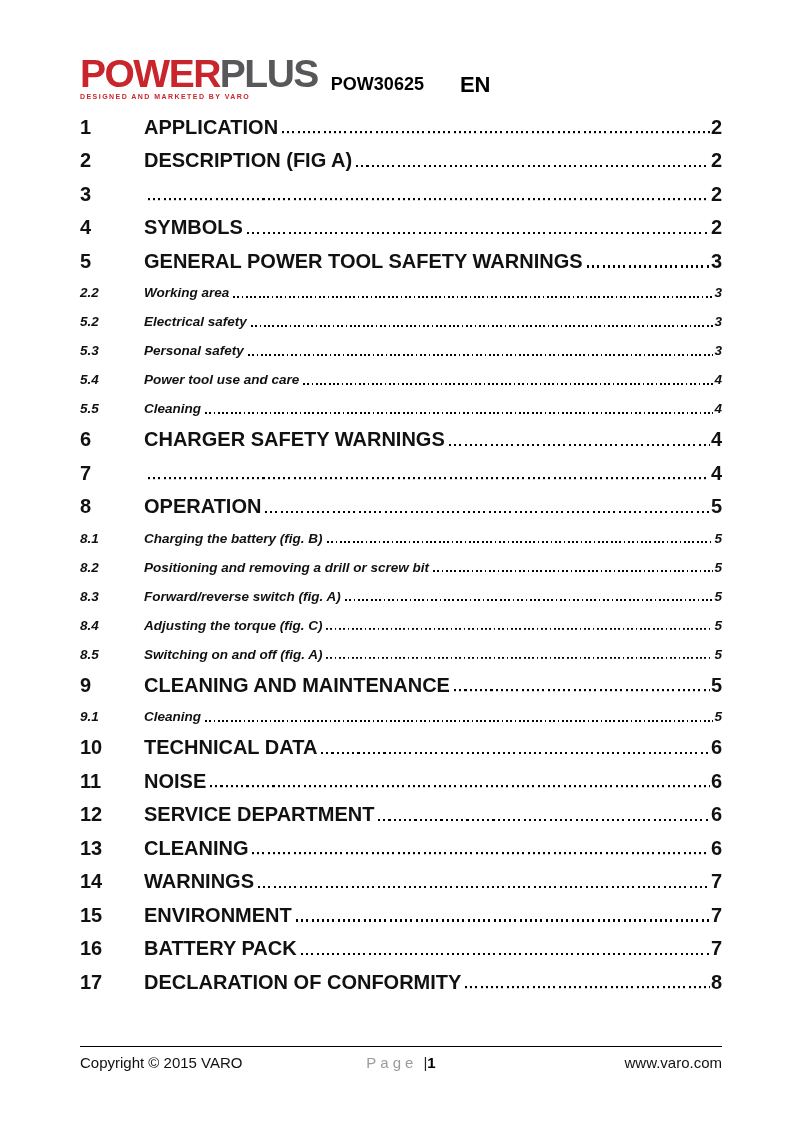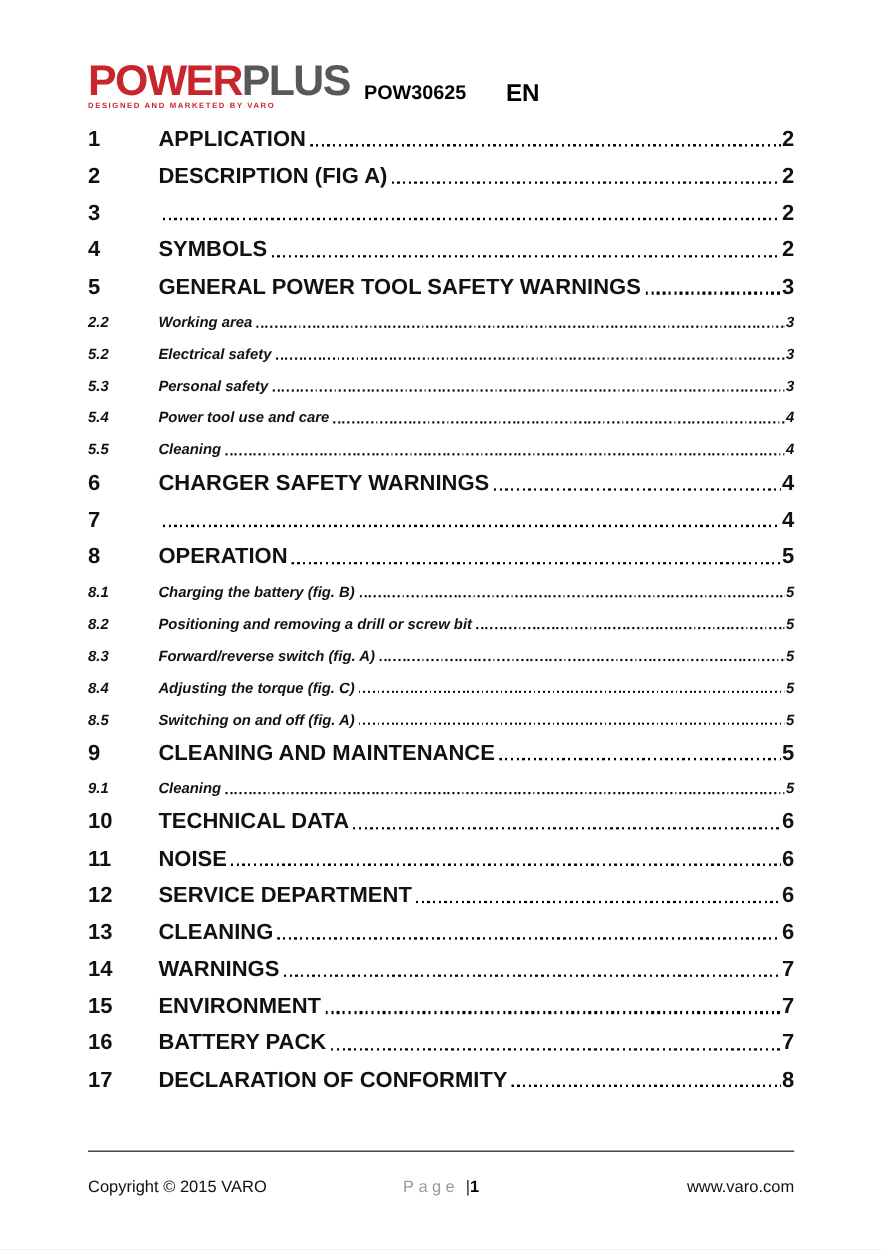--- a/index.html
+++ b/index.html
@@ -84,21 +84,21 @@
     background-image: repeating-linear-gradient(90deg, #000 0 1.7px, transparent 1.7px 4.3px);
   }
   .toc-page { flex: 0 0 auto; }
   
   .footer {
     position: absolute;
     left: 80px;
     right: 80px;
     top: 1046px;
     border-top: 1.5px solid #000;
-    padding-top: 24px;
+    padding-top: 7px;
     display: flex;
     align-items: baseline;
     font-size: 15px;
   }
   .footer-left  { flex: 1; text-align: left; white-space: nowrap; }
   .footer-center{ flex: 1; text-align: center; white-space: nowrap; }
   .footer-right { flex: 1; text-align: right; white-space: nowrap; }
   .page-word { color: #9b9b9b; letter-spacing: 4px; }
   .page-sep  { color: #222; margin-left: 6px; }
   .page-num  { font-weight: 700; color: #000; }

